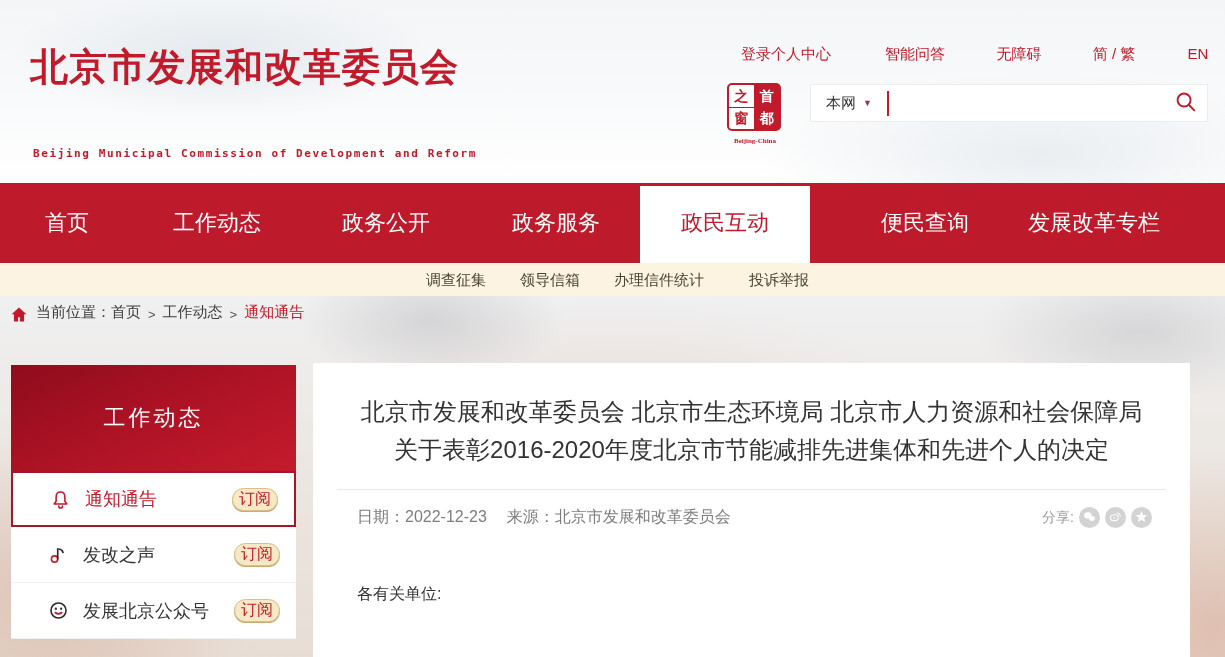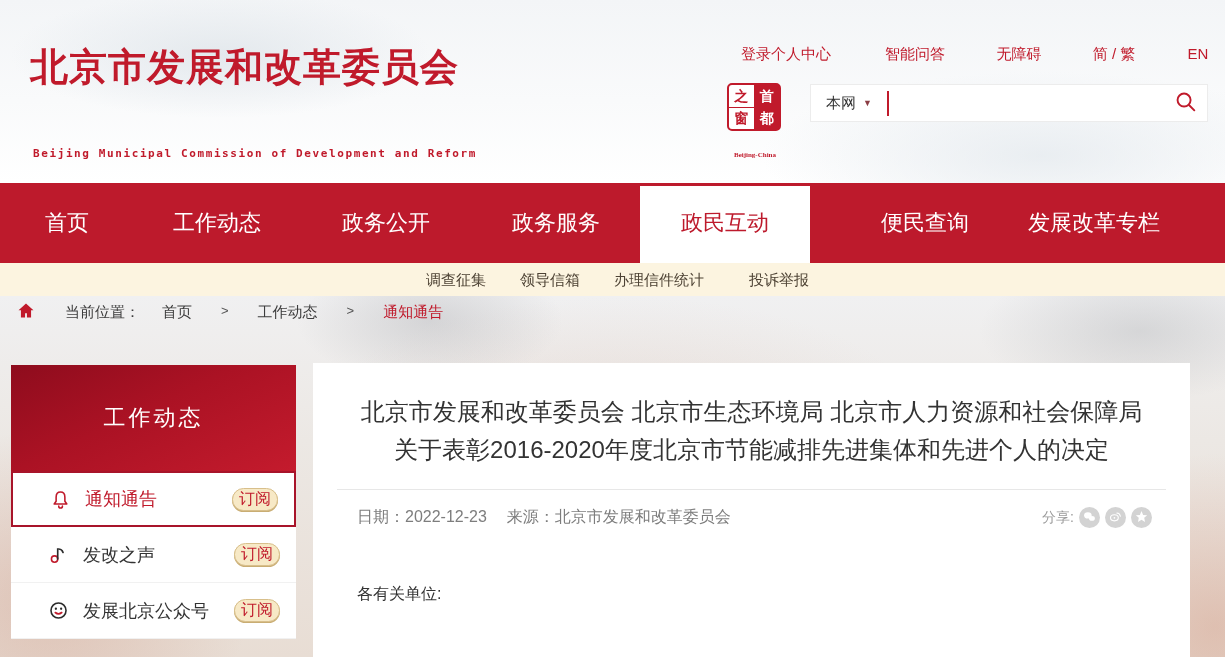--- a/index.html
+++ b/index.html
@@ -23,21 +23,21 @@
   .top-link { position:absolute; top:45px; font-size:15px; color:#c01a2b; cursor:pointer;
     transform:translateX(-50%); white-space:nowrap; }
   
   .seal { position:absolute; left:727px; top:83px; width:56px; text-align:center; }
   .seal-grid { display:grid; grid-template-columns:1fr 1fr; gap:1px; width:54px; height:48px;
     border:2px solid #c01a2b; border-radius:5px; background:#c01a2b; overflow:hidden; }
   .seal-cell { display:flex; align-items:center; justify-content:center; font-size:14px;
     font-weight:bold; line-height:1; }
   .seal-cell.w { background:#ffffff; color:#c01a2b; }
   .seal-cell.r { background:#c01a2b; color:#ffffff; }
-  .seal-caption { margin-top:20px; font-size:7px; font-weight:bold; color:#c01a2b;
+  .seal-caption { margin-top:6px; font-size:7px; font-weight:bold; color:#c01a2b;
     font-family:"Liberation Serif",serif; white-space:nowrap; }
   
   .searchbox { position:absolute; left:810px; top:84px; width:398px; height:38px;
     background:#ffffff; border:1px solid #ececec; display:flex; align-items:center; }
   .search-scope { margin-left:15px; font-size:15px; color:#333; cursor:pointer;
     display:flex; align-items:center; }
   .search-caret { font-size:9px; color:#8b3d44; margin-left:7px; }
   .search-divider { width:2px; height:25px; background:#c01a2b; margin-left:15px; }
   .search-input { flex:1; height:100%; border:none; outline:none; font-size:15px;
     padding:0 8px; background:transparent; font-family:inherit; }
@@ -57,22 +57,22 @@
   
   .bgband { position:absolute; left:0; top:296px; width:1225px; height:361px;
     background:
       radial-gradient(190px 90px at 430px 25px, rgba(150,152,158,0.30), transparent 70%),
       radial-gradient(230px 100px at 1140px 35px, rgba(148,152,158,0.28), transparent 70%),
       radial-gradient(280px 230px at 50px 300px, rgba(196,126,102,0.30), transparent 72%),
       radial-gradient(260px 240px at 1215px 330px, rgba(203,131,104,0.34), transparent 72%),
       radial-gradient(400px 160px at 620px 120px, rgba(205,160,140,0.16), transparent 75%),
       linear-gradient(180deg,#f0f0f1 0%,#ece8e4 40%,#e8ddd4 100%); }
   
-  .breadcrumb { position:absolute; left:18px; top:303px; display:flex; align-items:flex-start;
-    font-size:15px; color:#3c3c3c;gap:22px; }
+  .breadcrumb { position:absolute; left:11px; top:303px; display:flex; align-items:flex-end;
+    font-size:15px; color:#3c3c3c; }
   .crumb-home { display:flex; align-items:center; margin-right:9px; cursor:pointer; }
   .crumb-sep { margin:0 7px; color:#555; font-size:13px; }
   .crumb-link { cursor:pointer; }
   .crumb-current { color:#c01a2b; cursor:pointer; }
   
   .sidebar { position:absolute; left:11px; top:365px; width:285px; }
   .sidebar-header { height:106px; display:flex; align-items:center; justify-content:center;
     background:linear-gradient(155deg,#8e0c1d 0%,#ab1224 45%,#c41b2d 100%);
     color:#ffffff; font-size:22px; letter-spacing:3px; }
   .side-item { height:56px; background:#ffffff; display:flex; align-items:center;

